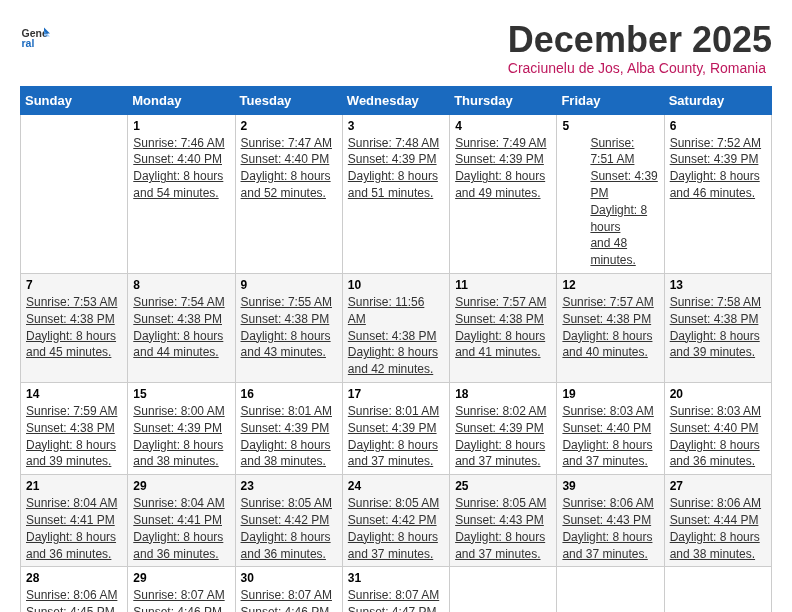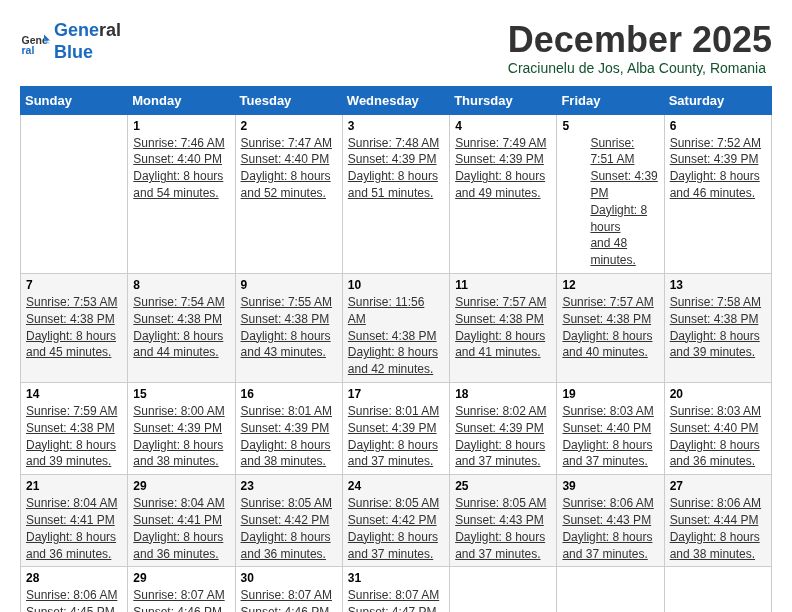--- a/index.html
+++ b/index.html
@@ -38,21 +38,21 @@
       text-align: left;
     }
     .month-title {
       font-size: 36px;
       font-weight: bold;
       color: #333;
       line-height: 1.1;
     }
     .subtitle {
       font-size: 14px;
-      color: #14532d;
+      color: #be185d;
     }
     table {
       width: 100%;
       border-collapse: collapse;
       font-size: 11px;
     }
     thead tr th {
       background-color: #1a6abf;
       color: #ffffff;
       padding: 6px 4px;
@@ -95,25 +95,20 @@
 <body>
 
 <div class="header">
   <div class="logo">
     <svg class="logo-icon" viewBox="0 0 40 40" xmlns="http://www.w3.org/2000/svg">
       <text x="2" y="22" font-size="14" font-weight="bold" fill="#333">Gene</text>
       <text x="2" y="36" font-size="14" font-weight="bold" fill="#1a6abf">ral</text>
       <polygon points="32,10 40,18 32,18" fill="#1a6abf"></polygon>
       <polygon points="32,14 40,22 32,22" fill="#5aabff" opacity="0.6"></polygon>
     </svg>
-    <div>
-      <div class="logo-text">
-        <span>Gene</span>ral<br><span>Blue</span>
-      </div>
-    </div>
   </div>
   <div class="title-block">
     <div class="month-title">December 2025</div>
     <div class="subtitle">Craciunelu de Jos, Alba County, Romania</div>
   </div>
 </div>
 
 <table>
   <thead>
     <tr>

